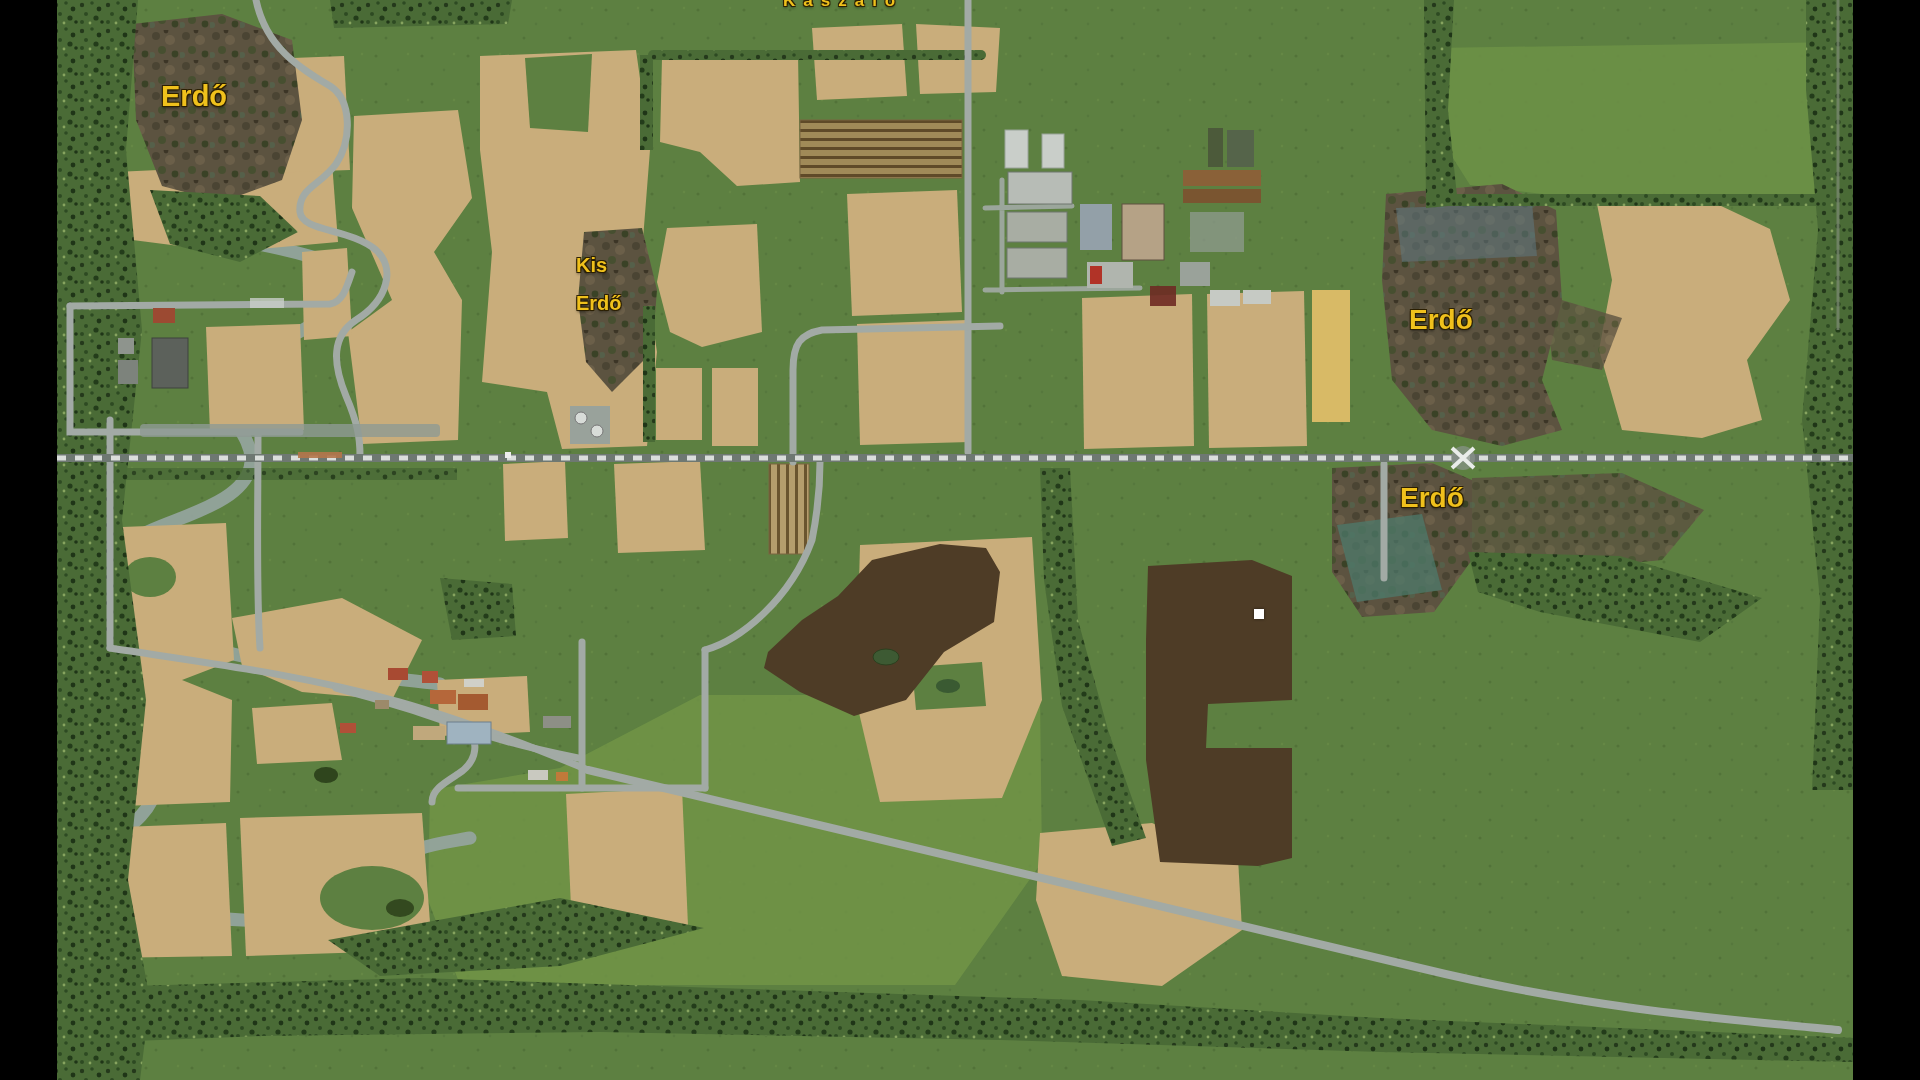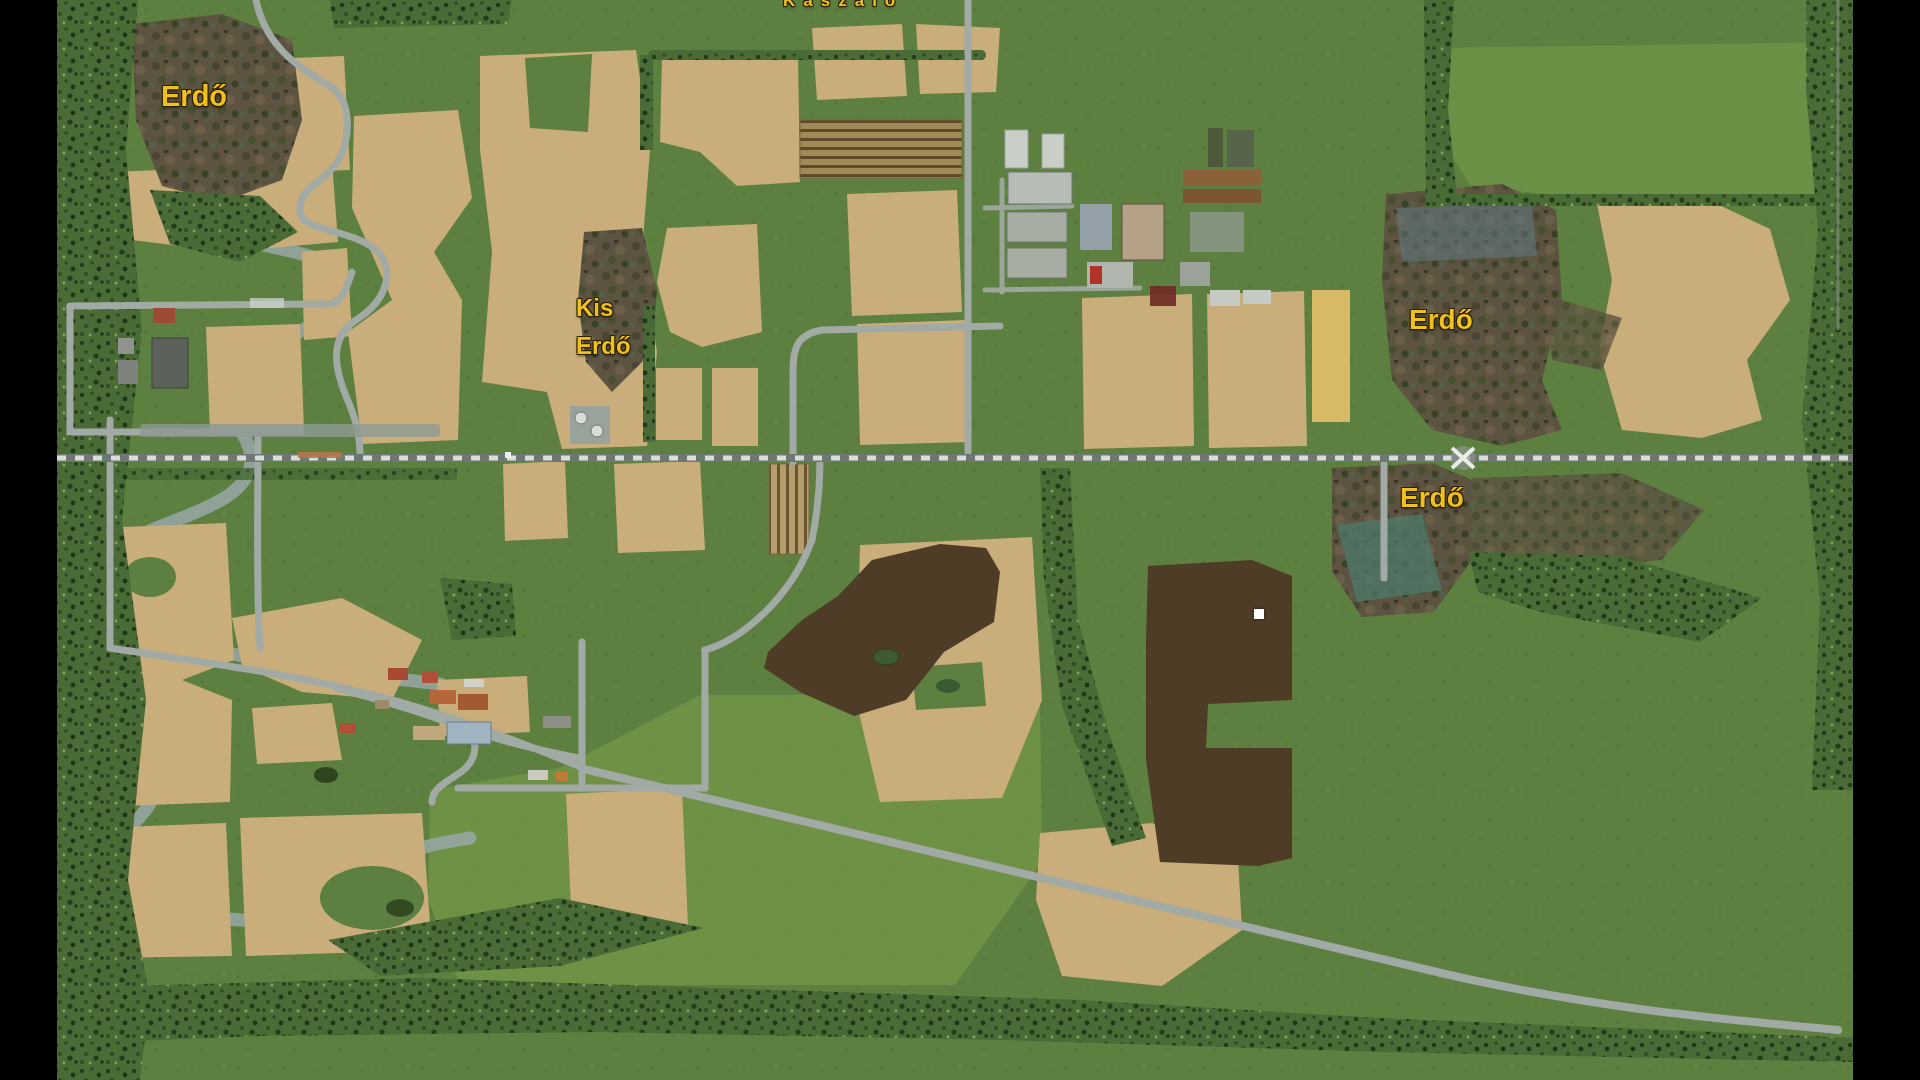--- a/index.html
+++ b/index.html
@@ -5,21 +5,21 @@
   html,body{margin:0;padding:0;background:#000;}
   .stage{position:relative;width:1920px;height:1080px;overflow:hidden;background:#c2410c;
          font-family:"Liberation Sans",sans-serif;}
   .stage svg{position:absolute;left:0;top:0;}
   .maplabel{position:absolute;font-weight:bold;color:#f0c11c;white-space:pre;
     text-shadow:-1px -1px 0 rgba(43,31,0,.95),1px -1px 0 rgba(43,31,0,.95),
                 -1px 1px 0 rgba(43,31,0,.95),1px 1px 0 rgba(43,31,0,.95),
                 0 2px 3px rgba(0,0,0,.55);}
   .lbl-kaszalo{left:783px;top:-9px;font-size:17px;letter-spacing:8px;}
   .lbl-erdo-nw{left:161px;top:80px;font-size:29px;}
-  .lbl-kis-erdo{left:576px;top:246px;font-size:24px;line-height:38px;margin-top:43px;}
+  .lbl-kis-erdo{left:576px;top:246px;font-size:20px;line-height:38px;}
   .lbl-erdo-e1{left:1409px;top:304px;font-size:28px;}
   .lbl-erdo-e2{left:1400px;top:482px;font-size:28px;}
   .bar{position:absolute;top:0;height:1080px;background:#000;}
   .bar.left{left:0;width:57px;}
   .bar.right{left:1853px;width:67px;}
   .marker{position:absolute;width:10px;height:10px;background:#fff;box-shadow:0 0 3px rgba(0,0,0,.6);}
 </style>
 </head>
 <body>
 

